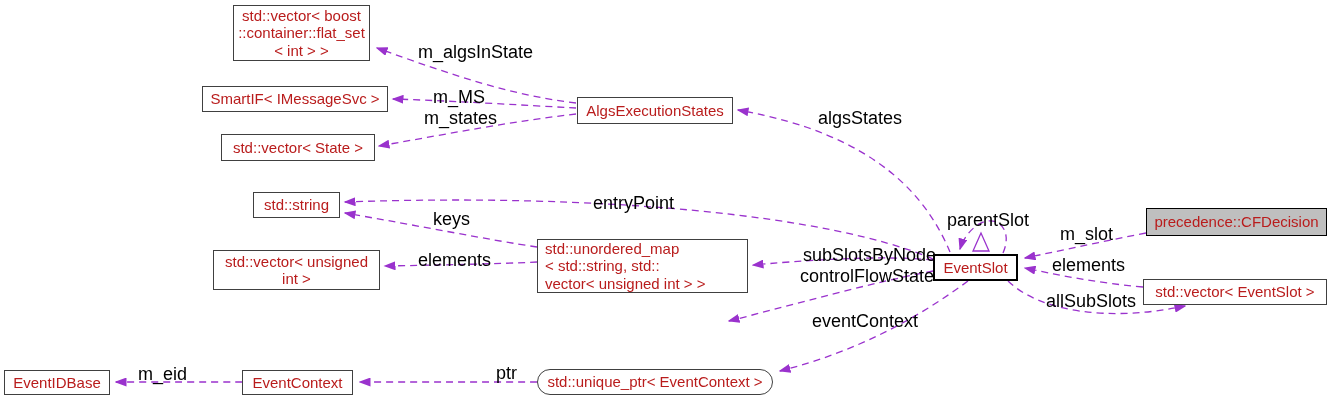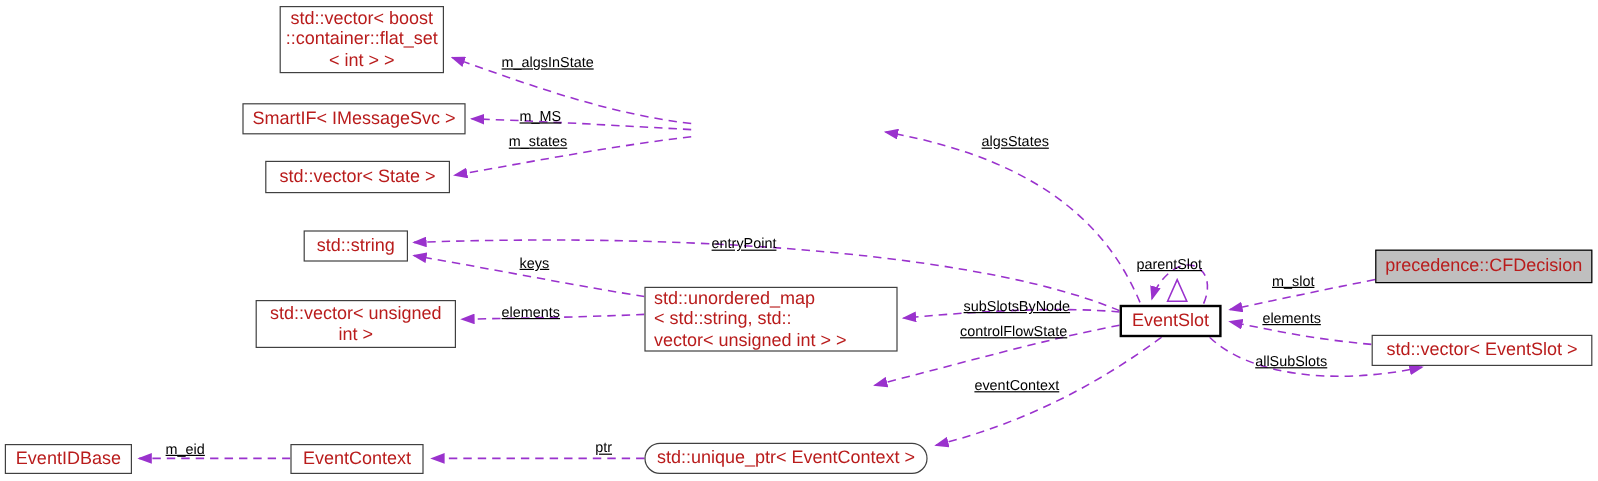--- a/index.html
+++ b/index.html
@@ -23,24 +23,23 @@
     text-align:center;
     white-space:pre-line;
     cursor:pointer;
   }
   .node.align-left{justify-content:flex-start;text-align:left;padding-left:7px;}
   .node.highlight{background:#bfbfbf;border-color:#000000;}
   .node.bold-border{border:2px solid #000000;}
   .edge-label{
     position:absolute;
     color:#000000;
-    font-size:12px;
+    font-size:18px;
     line-height:16px;
     white-space:nowrap;
-    text-decoration:underline;
   }
 </style>
 </head>
 <body>
 
 <div id="canvas">
 
   <svg id="edges" width="1332" height="401" viewBox="0 0 1332 401" xmlns="http://www.w3.org/2000/svg">
     <defs>
       <marker id="arr" viewBox="0 0 12 9" markerWidth="12" markerHeight="9" refX="10.5" refY="4.5" orient="auto" markerUnits="userSpaceOnUse">
@@ -66,20 +65,21 @@
       <path d="M 242,382 C 205,382 160,382 116,382" marker-end="url(#arr)"></path>
     </g>
     <polygon points="981,233 973,251 989,251" fill="#ffffff" stroke="#9a32cd" stroke-width="1.3"></polygon>
   </svg>
 
   <div class="node" style="left:233px;top:5px;width:137px;height:56px;">std::vector&lt; boost
 ::container::flat_set
 &lt; int &gt; &gt;</div>
   <div class="node" style="left:202px;top:86px;width:186px;height:26px;">SmartIF&lt; IMessageSvc &gt;</div>
   <div class="node" style="left:221px;top:134px;width:154px;height:27px;">std::vector&lt; State &gt;</div>
+  <div class="node" style="left:577px;top:97px;width:156px;height:27px;">AlgsExecutionStates</div>
   <div class="node" style="left:253px;top:192px;width:87px;height:26px;">std::string</div>
   <div class="node" style="left:213px;top:250px;width:167px;height:40px;">std::vector&lt; unsigned
 int &gt;</div>
   <div class="node align-left" style="left:537px;top:239px;width:211px;height:54px;">std::unordered_map
 &lt; std::string, std::
 vector&lt; unsigned int &gt; &gt;</div>
   <div class="node bold-border" style="left:933px;top:254px;width:85px;height:27px;">EventSlot</div>
   <div class="node" style="left:1143px;top:279px;width:184px;height:26px;">std::vector&lt; EventSlot &gt;</div>
   <div class="node highlight" style="left:1146px;top:208px;width:181px;height:28px;">precedence::CFDecision</div>
   <div class="node" style="left:4px;top:370px;width:106px;height:25px;">EventIDBase</div>

